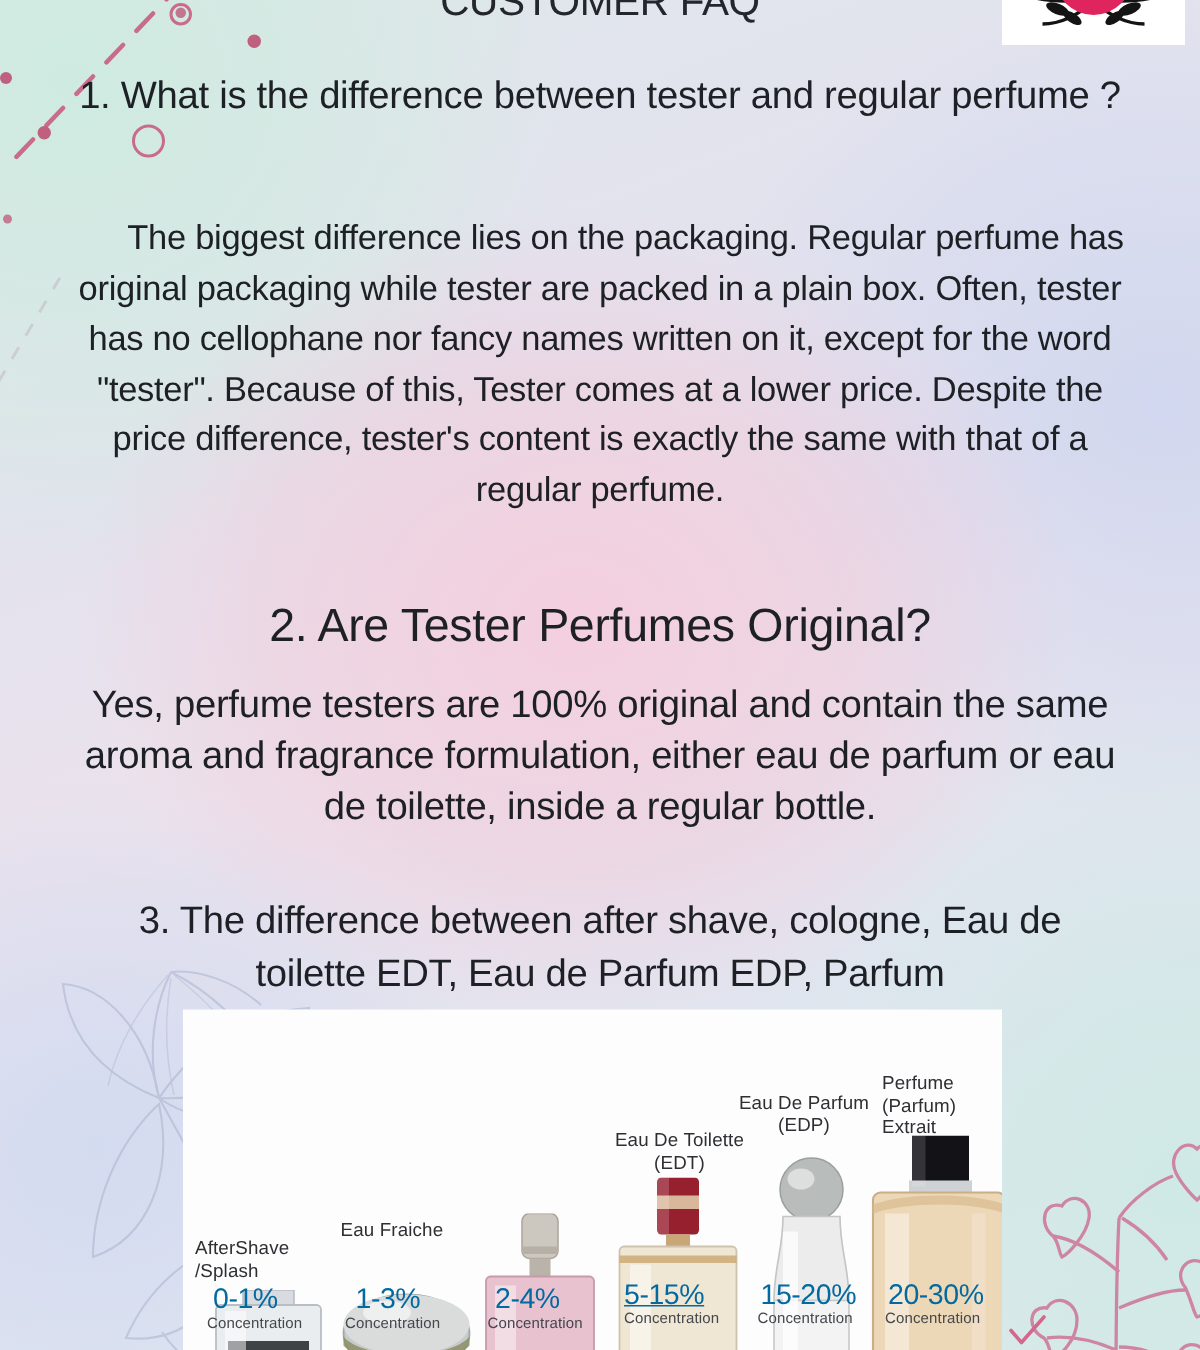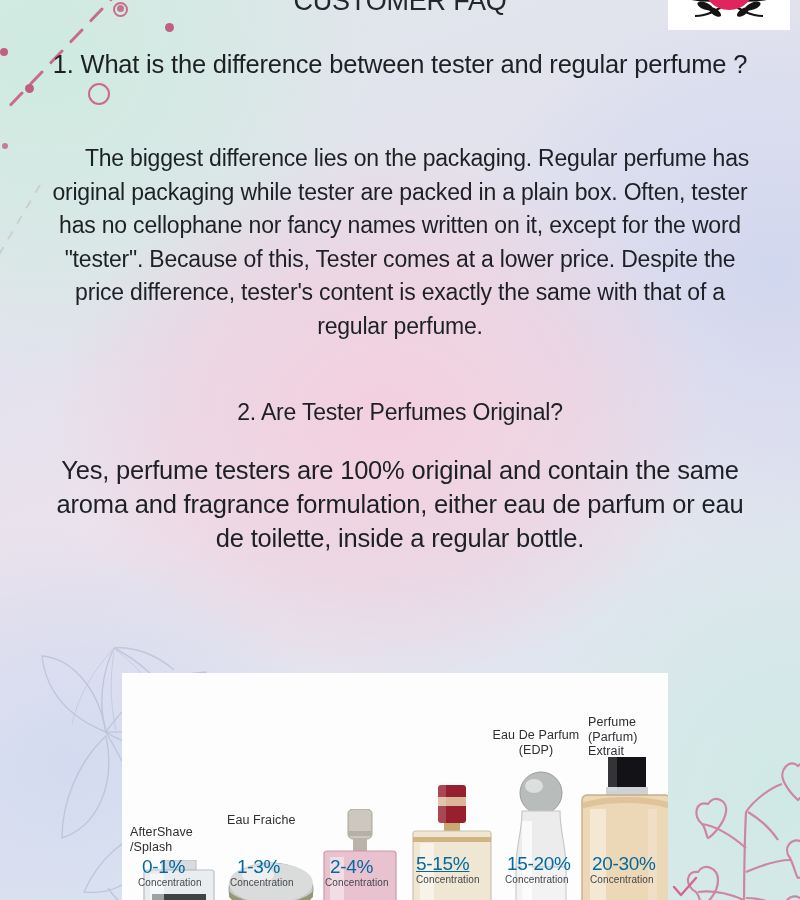--- a/index.html
+++ b/index.html
@@ -82,21 +82,21 @@
   #a1 {
     top: 142px;
     font-size: 23px;
     line-height: 33.5px;
     padding: 0 38px;
     width: 724px;
     text-indent: 34px;
   }
   #q2 {
     top: 399px;
-    font-size: 23px;
+    font-size: 31px;
   }
   #a2 {
     top: 453px;
     font-size: 25.5px;
     line-height: 34px;
     padding: 0 40px;
     width: 720px;
   }
   #q3 {
     top: 597px;
@@ -248,29 +248,32 @@
   <div class="headline" id="title-customer-faq">CUSTOMER FAQ</div>
 
   <div class="headline" id="q1">1. What is the difference between tester and regular perfume ?</div>
 
   <div class="headline" id="a1">The biggest difference lies on the packaging. Regular perfume has original packaging while tester are packed in a plain box. Often, tester has no cellophane nor fancy names written on it, except for the word "tester". Because of this, Tester comes at a lower price. Despite the price difference, tester's content is exactly the same with that of a regular perfume.</div>
 
   <div class="headline" id="q2">2. Are Tester Perfumes Original?</div>
 
   <div class="headline" id="a2">Yes, perfume testers are 100% original and contain the same aroma and fragrance formulation, either eau de parfum or eau de toilette, inside a regular bottle.</div>
 
+  <div class="headline" id="q3">3. The difference between after shave, cologne, Eau de toilette EDT, Eau de Parfum EDP, Parfum</div>
 
   <div id="concentration-panel">
 
     <div class="conc-label" style="left:8px;top:152px;width:96px;">AfterShave
 /Splash</div>
 
     <div class="conc-label" style="left:105px;top:140px;width:110px;">Eau Fraiche</div>
 
 
+    <div class="conc-label" style="left:272px;top:80px;width:118px;text-align:center;">Eau De Toilette
+(EDT)</div>
 
     <div class="conc-label" style="left:356px;top:55px;width:116px;text-align:center;">Eau De Parfum
 (EDP)</div>
 
     <div class="conc-label" style="left:466px;top:42px;width:78px;">Perfume
 (Parfum)
 Extrait</div>
 
     <svg class="bottle" style="left:18px;top:187px;" width="78" height="54" viewBox="0 0 78 54">
       <rect x="22" y="0" width="34" height="10" fill="#d8dbdf" stroke="#b7bcc2" stroke-width="1"></rect>

